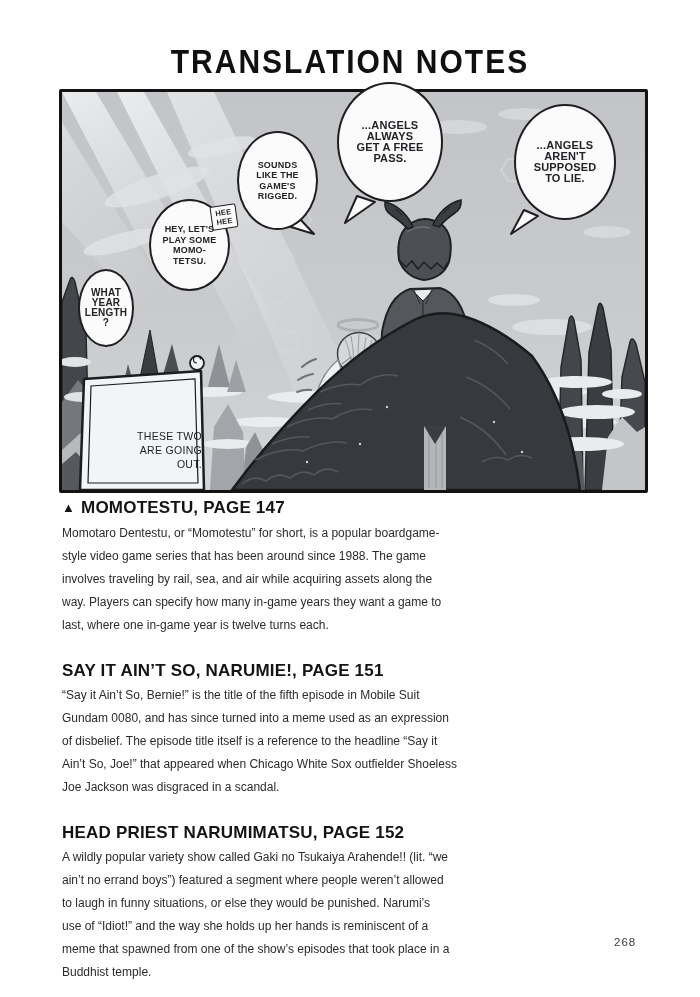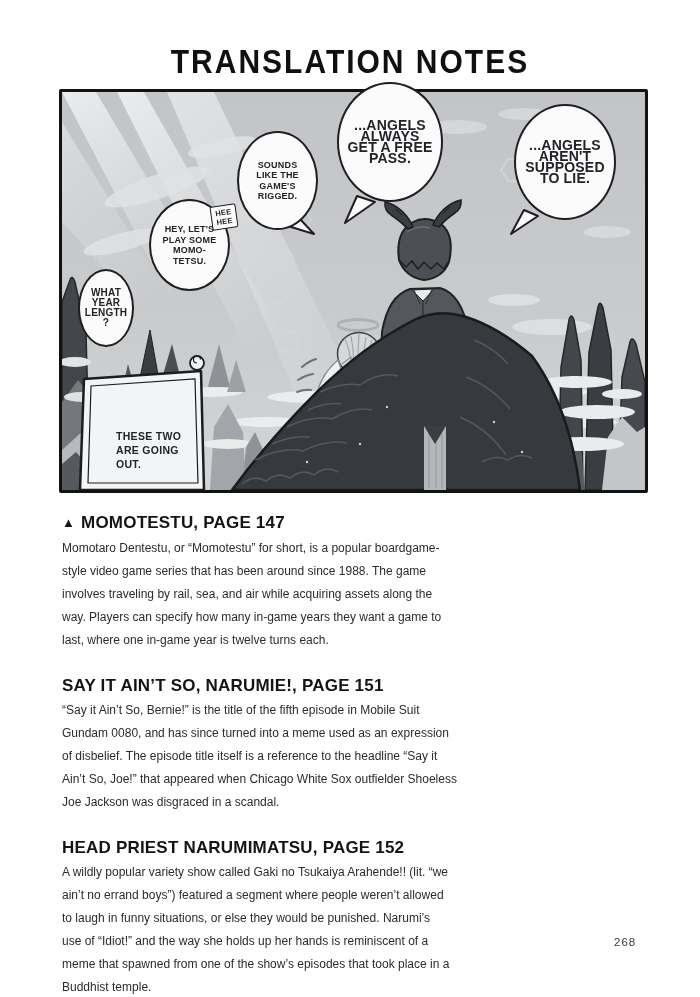--- a/index.html
+++ b/index.html
@@ -16,40 +16,40 @@
   .panel{
     position:relative;width:583px;height:398px;
     margin:9px 0 0 59px;border:3px solid #121212;border-radius:2px;
     background:#c6c8ca;
   }
   .panel svg{display:block;}
   .bubble{
     position:absolute;background:#fbfbfc;border:2px solid #1f1f22;
     border-radius:50%;display:flex;flex-direction:column;align-items:center;justify-content:center;
     text-align:center;font-weight:bold;color:#222326;
-    font-size:14px;line-height:11px;letter-spacing:.2px;white-space:pre-line;
+    font-size:11px;line-height:11px;letter-spacing:.2px;white-space:pre-line;
   }
   .b-free{left:275px;top:-10px;width:102px;height:116px;}
   .b-lie{left:452px;top:12px;width:98px;height:112px;}
   .b-rig{left:175px;top:39px;width:77px;height:95px;font-size:9px;line-height:10.5px;}
   .b-momo{left:87px;top:107px;width:77px;height:88px;font-size:9px;line-height:10.5px;}
   .b-hee{
     left:149px;top:113px;border-radius:2px;border-width:1px;padding:2px 4px;
     font-size:7.5px;line-height:9px;transform:rotate(-8deg);
   }
   .b-year{left:16px;top:177px;width:52px;height:74px;font-size:10px;line-height:10px;}
   .sign-text{
-    position:absolute;left:22px;top:337px;width:118px;text-align:left;
-    font-weight:bold;font-size:10.5px;line-height:14px;letter-spacing:.3px;
-    color:#222326;white-space:pre-line;padding-left:32px;
+    position:absolute;left:22px;top:337px;width:118px;text-align:right;
+    font-weight:normal;font-size:10.5px;line-height:14px;letter-spacing:.3px;
+    color:#222326;white-space:pre-line;
   }
   .it{}
   .notes{margin:2px 57px 0 62px;}
   .note-section{margin-top:24px;}
-  .note-section:first-child{margin-top:20px;}
+  .note-section:first-child{margin-top:5px;}
   .note-heading{
     margin:0 0 3px;font-size:17px;line-height:20px;font-weight:bold;
     color:#141414;letter-spacing:.2px;
   }
   .note-heading .marker{font-size:13px;margin-right:6px;position:relative;top:-1px;}
   .note-line{font-size:12px;line-height:23px;color:#2b2b2b;white-space:nowrap;}
   .page-number{
     position:absolute;left:614px;top:936px;
     font-size:11.5px;color:#3c3c3c;letter-spacing:1px;
   }

